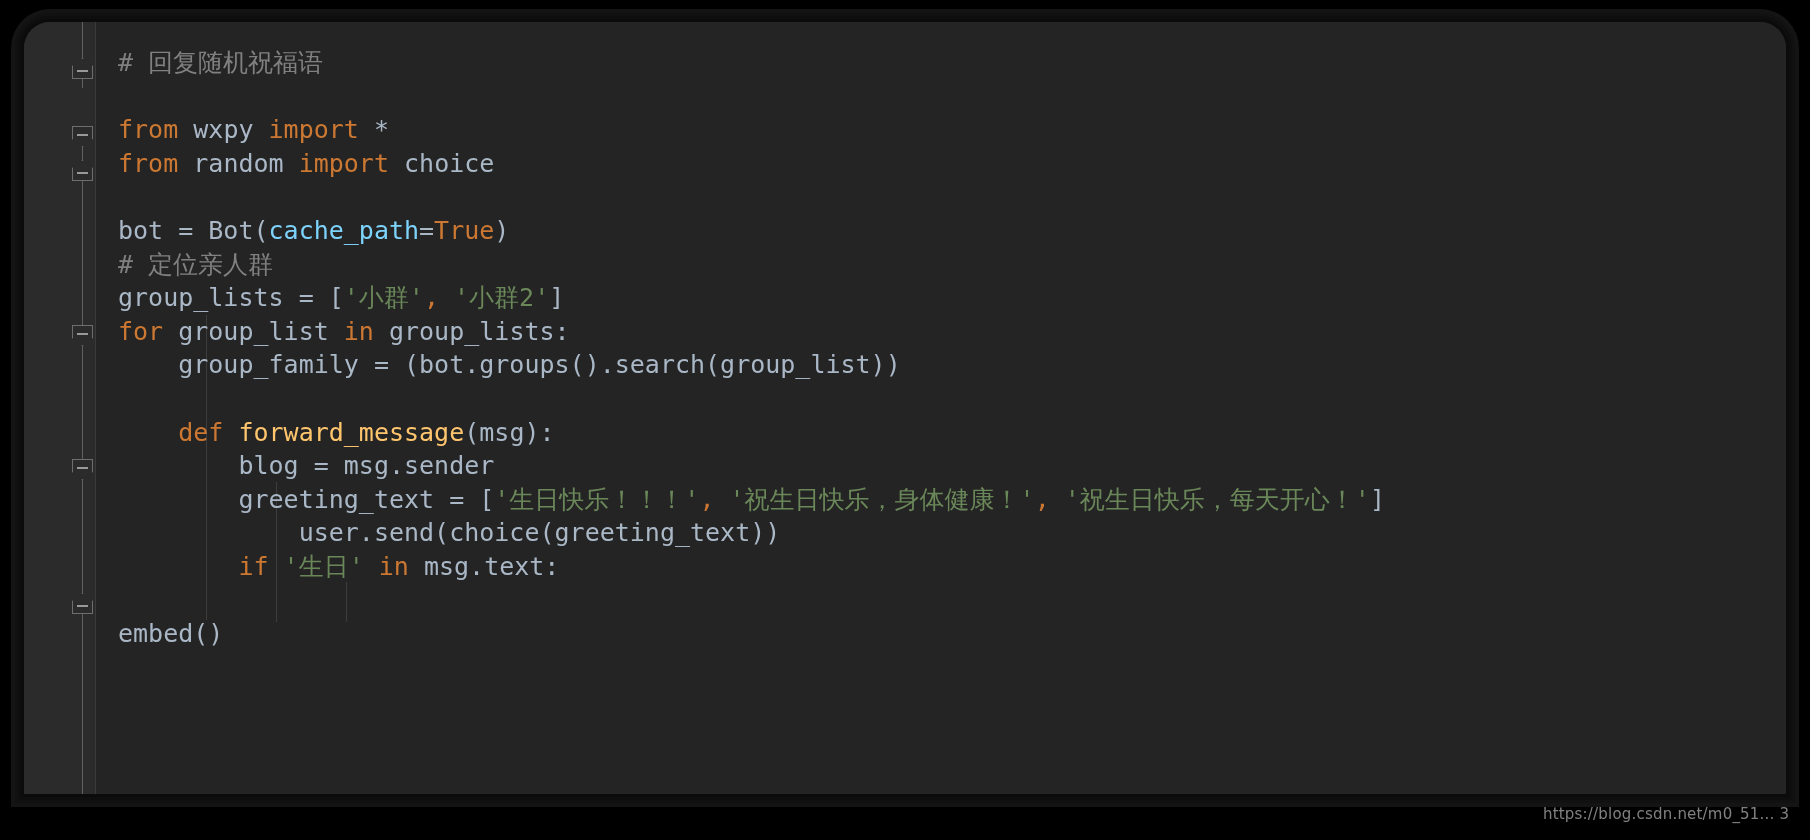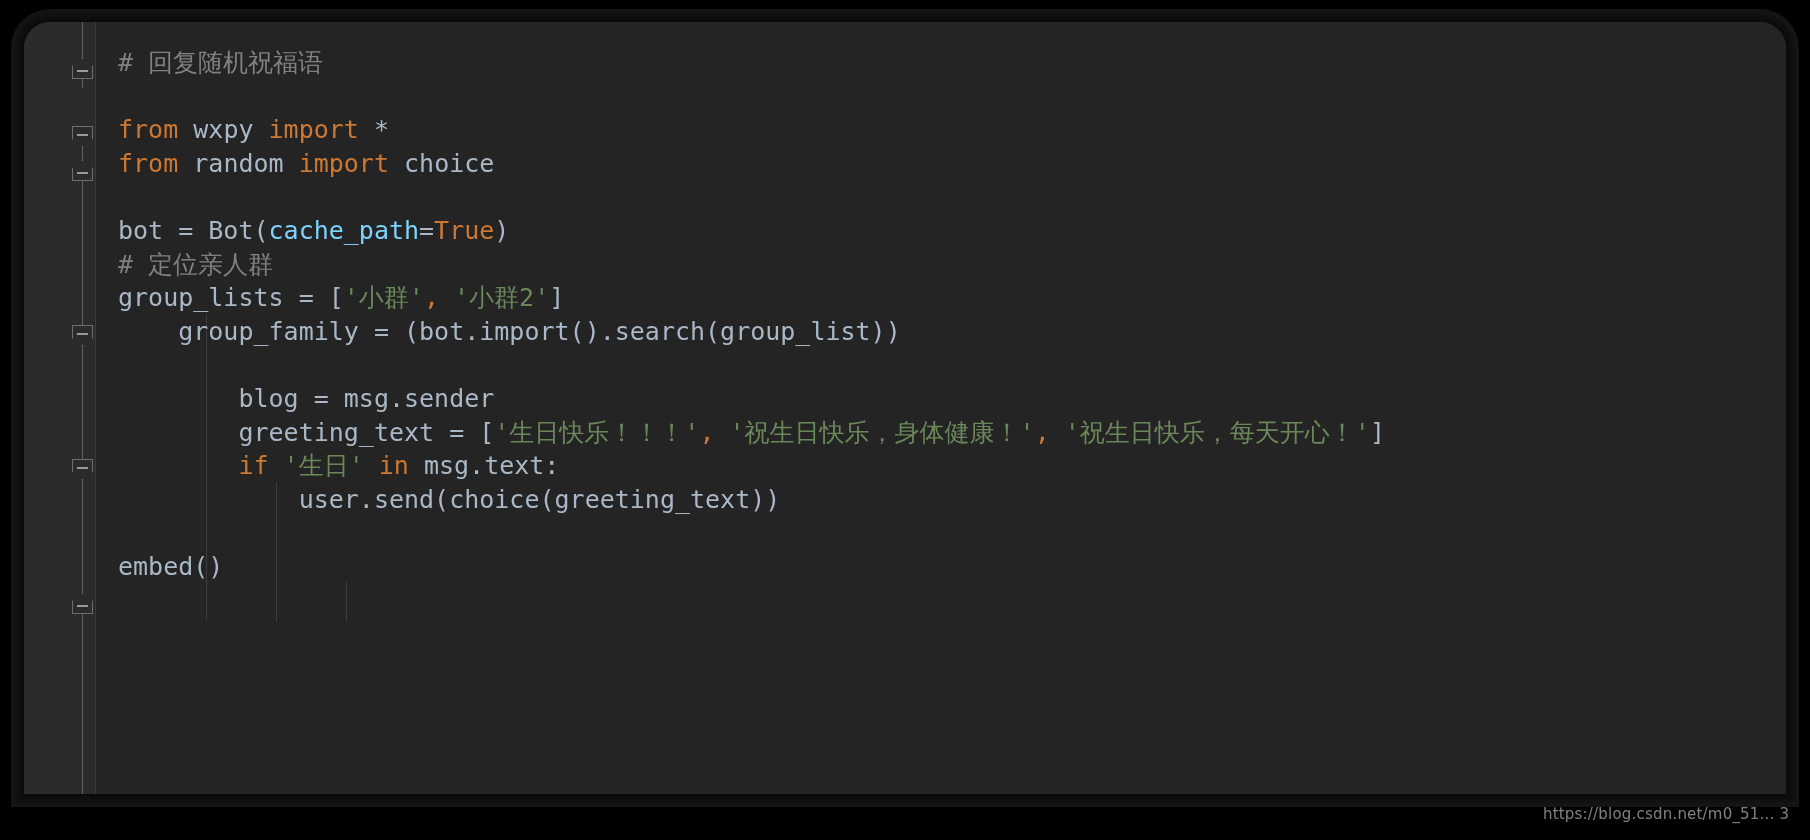--- a/index.html
+++ b/index.html
@@ -193,26 +193,28 @@
       <div class="indent-guide" style="left:250px; top:560px; height:40px;"></div>
 
       <pre id="code"><span class="line"><span class="c-comment"># 回复随机祝福语</span>
 </span><span class="line">
 </span><span class="line"><span class="c-kw">from</span> <span class="c-plain">wxpy</span> <span class="c-kw">import</span> <span class="c-plain">*</span>
 </span><span class="line"><span class="c-kw">from</span> <span class="c-plain">random</span> <span class="c-kw">import</span> <span class="c-plain">choice</span>
 </span><span class="line">
 </span><span class="line"><span class="c-plain">bot</span> = <span class="c-plain">Bot</span>(<span class="c-kwarg">cache_path</span>=<span class="c-kw">True</span>)
 </span><span class="line"><span class="c-comment"># 定位亲人群</span>
 </span><span class="line"><span class="c-plain">group_lists</span> = [<span class="c-str">'小群'</span><span class="c-kw">,</span> <span class="c-str">'小群2'</span>]
-</span><span class="line">    <span class="c-plain">group_family</span> = (<span class="c-plain">bot.import().search(group_list)</span>)
-</span><span class="line">
+</span><span class="line"><span class="c-kw">for</span> <span class="c-plain">group_list</span> <span class="c-kw">in</span> <span class="c-plain">group_lists</span>:
+</span><span class="line">    <span class="c-plain">group_family</span> = (<span class="c-plain">bot.groups().search(group_list)</span>)
+</span><span class="line">
+</span><span class="line">    <span class="c-kw">def</span> <span class="c-fn">forward_message</span>(<span class="c-plain">msg</span>):
 </span><span class="line">        <span class="c-plain">blog</span> = <span class="c-plain">msg.sender</span>
 </span><span class="line">        <span class="c-plain">greeting_text</span> = [<span class="c-str">'生日快乐！！！'</span><span class="c-kw">,</span> <span class="c-str">'祝生日快乐，身体健康！'</span><span class="c-kw">,</span> <span class="c-str">'祝生日快乐，每天开心！'</span>]
+</span><span class="line">            <span class="c-plain">user.send</span>(<span class="c-plain">choice</span>(<span class="c-plain">greeting_text</span>))
 </span><span class="line">        <span class="c-kw">if</span> <span class="c-str">'生日'</span> <span class="c-kw">in</span> <span class="c-plain">msg.text</span>:
-</span><span class="line">            <span class="c-plain">user.send</span>(<span class="c-plain">choice</span>(<span class="c-plain">greeting_text</span>))
 </span><span class="line">
 </span><span class="line"><span class="c-plain">embed</span>()
 </span></pre>
     </div>
   </div>
 
   <div class="watermark" id="watermark-url">https://blog.csdn.net/m0_51... 3</div>
   <div class="watermark" id="watermark-author">CSDN @秋的编程笔记</div>
 
 </div>

